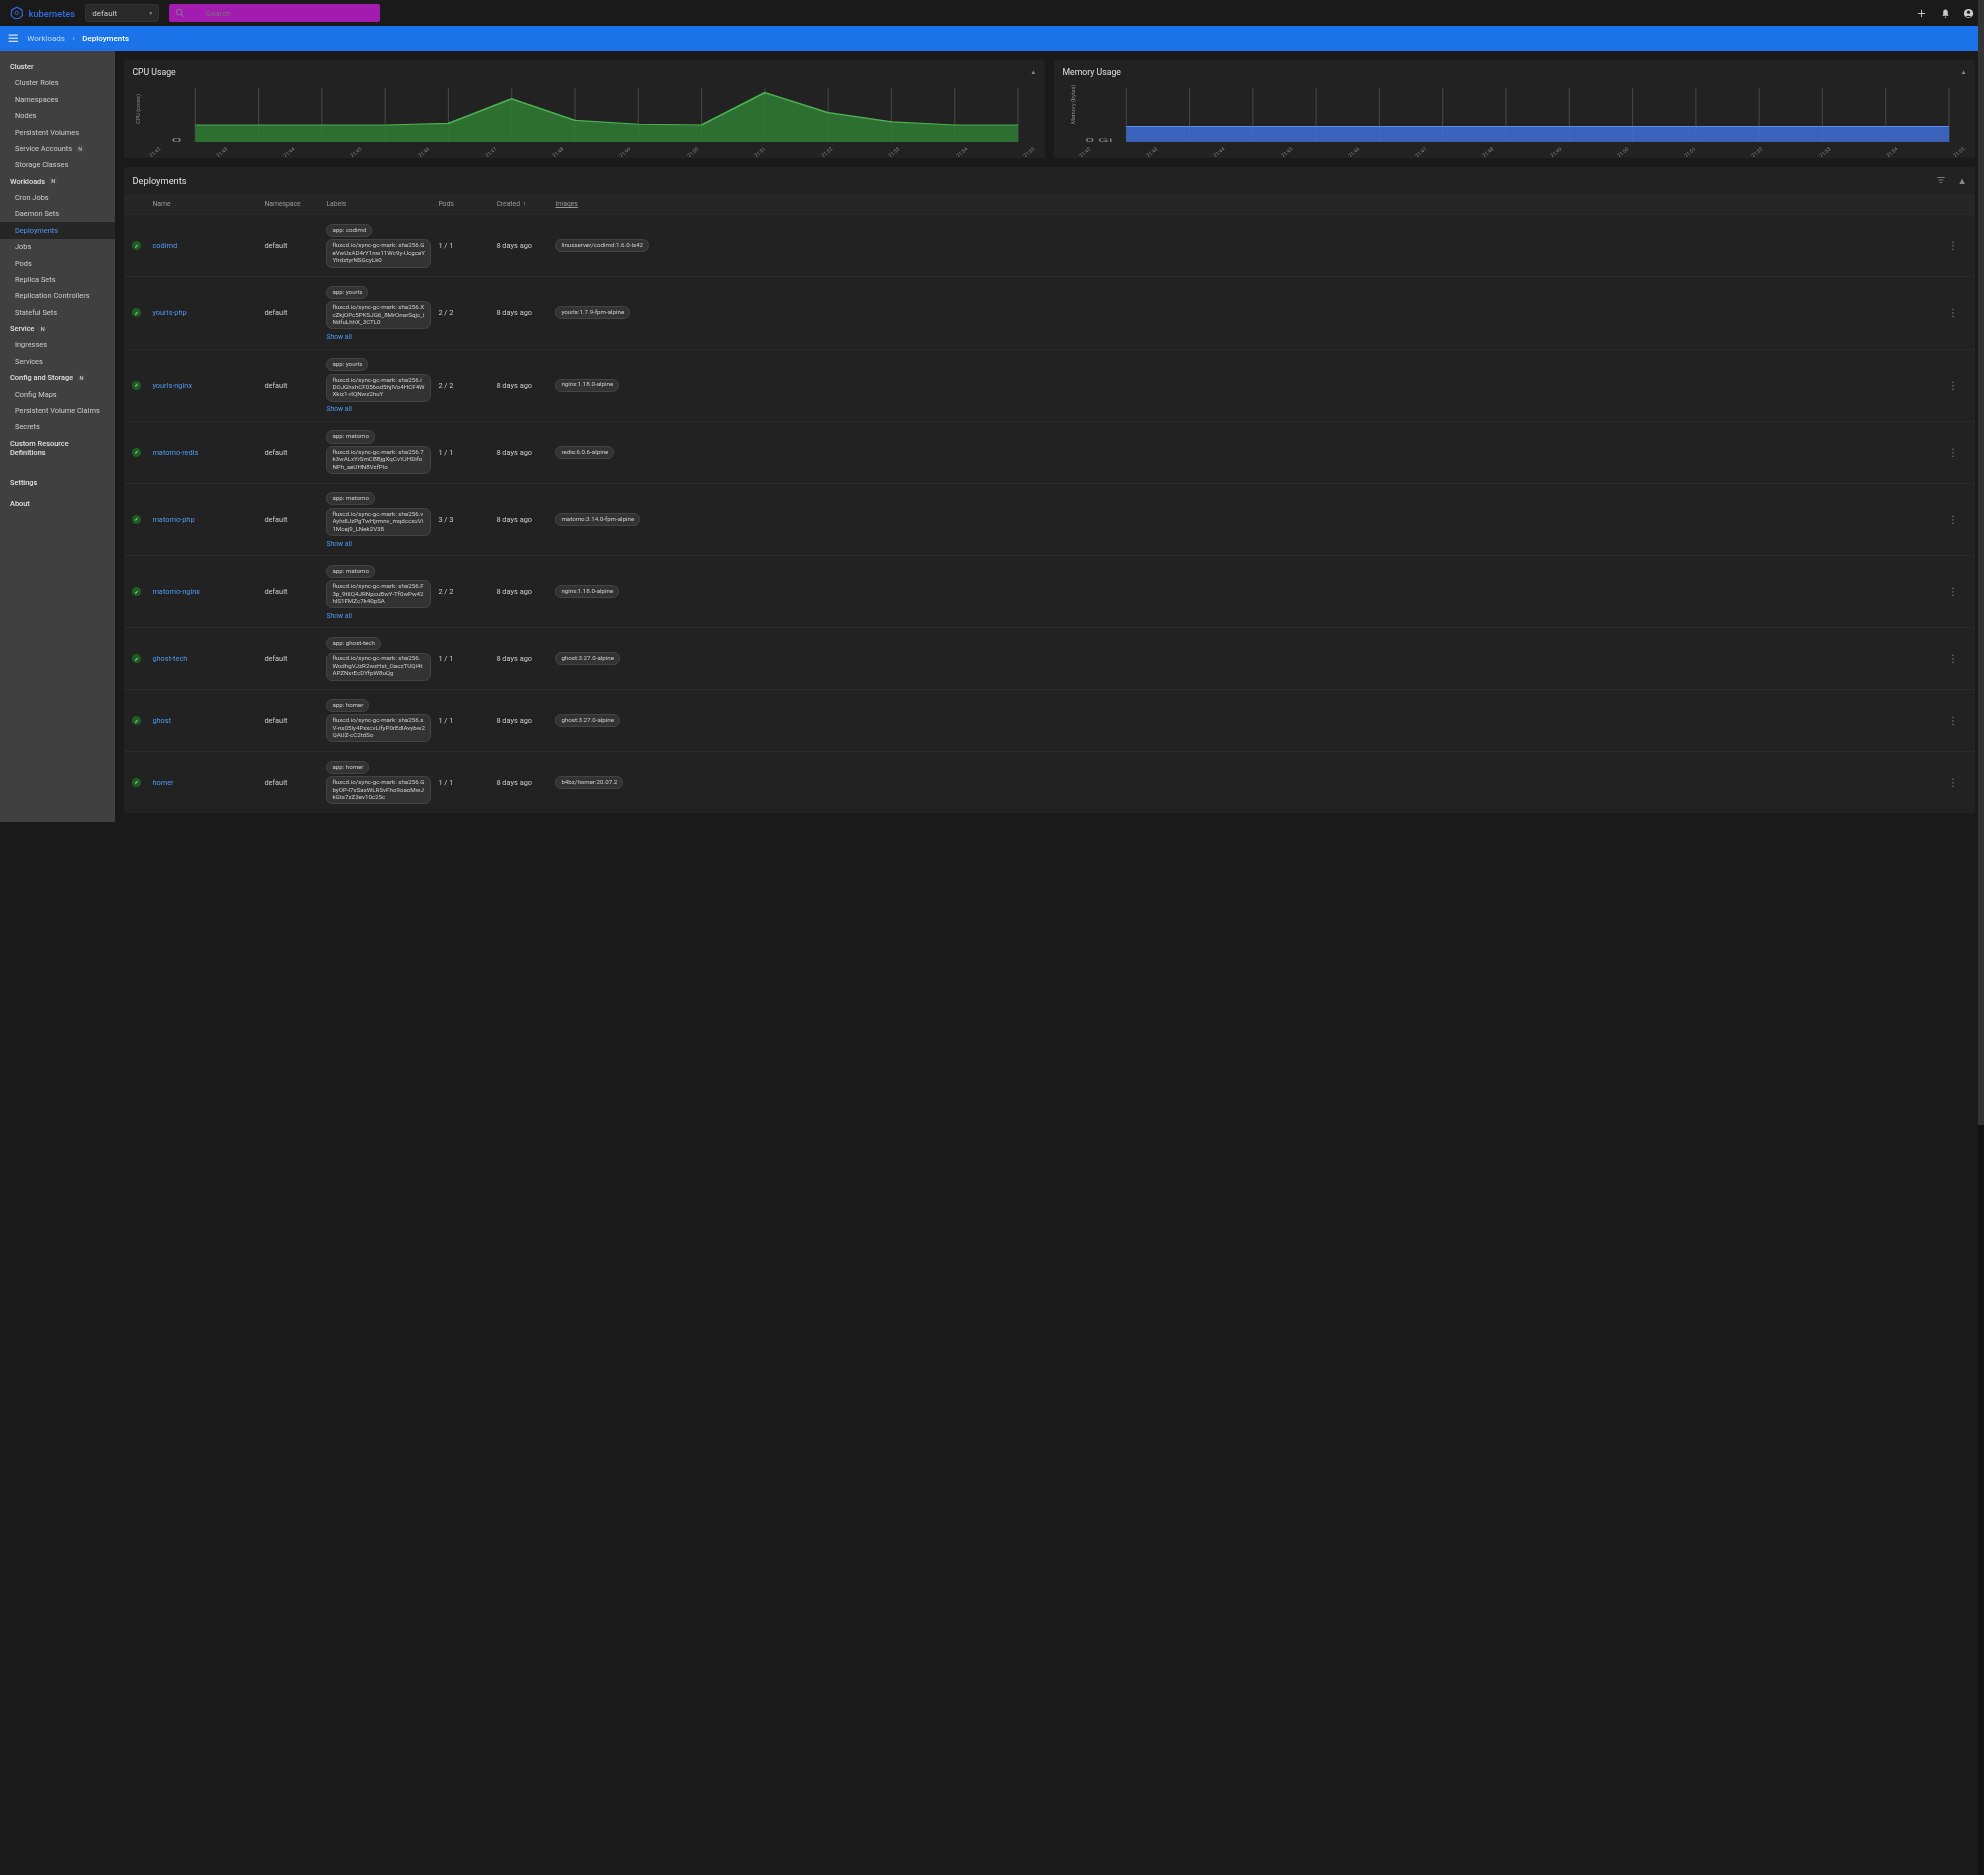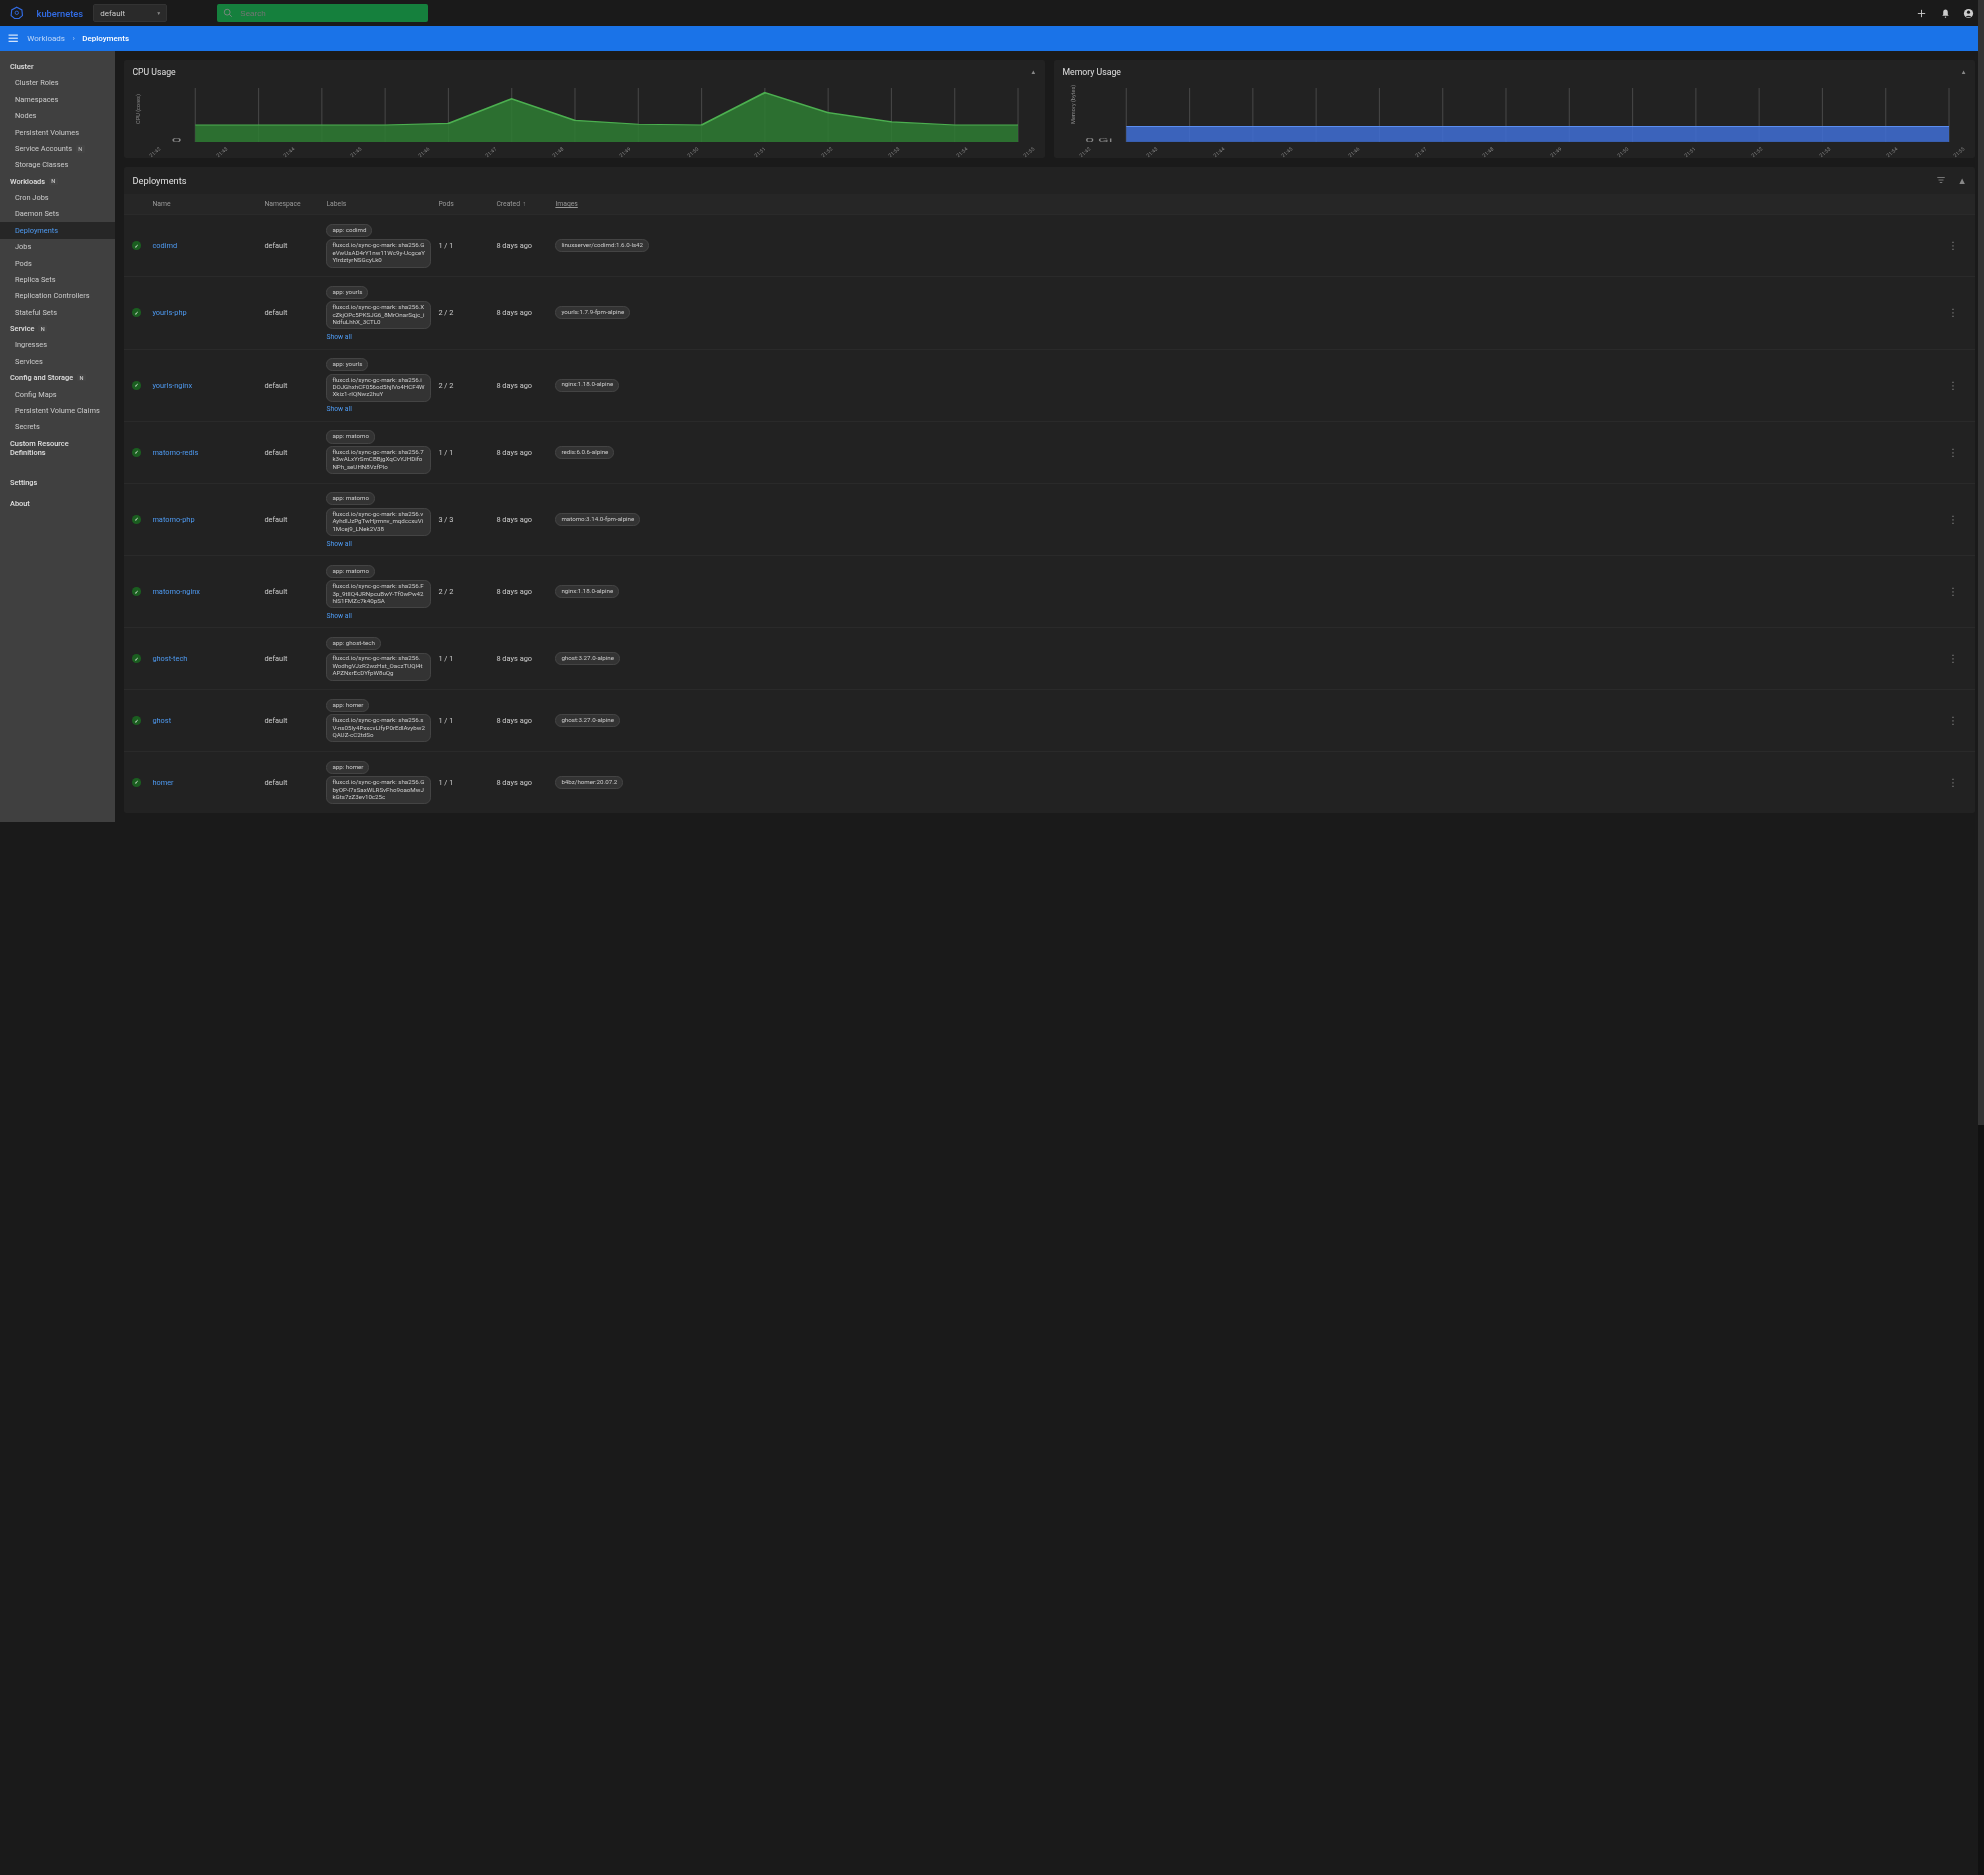--- a/index.html
+++ b/index.html
@@ -11,42 +11,41 @@
   overflow-x: hidden;
 }
 .topbar {
   height: 26px;
   background: #1a1a1a;
   display: flex;
   align-items: center;
   padding: 0 10px;
   gap: 10px;
 }
-.logo { display: flex; align-items: center; gap: 13px; color: #326ce5; font-weight: 500; font-size: 9.3px; }
+.logo { display: flex; align-items: center; gap: 5px; color: #326ce5; font-weight: 500; font-size: 9.3px; }
 .logo svg { width: 13.6px; height: 13.6px; }
 .ns-select {
   background: #2a2a2a;
   border: 0.6px solid #333;
   color: #ccc;
   padding: 3.7px 17.3px 3.7px 6.2px;
   border-radius: 1.9px;
   font-size: 8px;
   min-width: 74px;
   position: relative;
 }
 .ns-select::after { content: "▼"; font-size: 5px; position: absolute; right: 5px; top: 50%; transform: translateY(-50%); color: #888; }
 .search-box {
-  background: #15803d;
+  background: #a21caf;
   display: flex;
   align-items: center;
   padding: 3.7px 6.2px;
   border-radius: 1.9px;
-  gap: 7px;
+  gap: 20px;
   flex: 0 0 211px;
-  margin-left: 40px;
 }
 .search-box input { background: transparent; border: none; color: #ccc; font-size: 8px; outline: none; flex: 1; }
 .topbar-spacer { flex: 1; }
 .topbar-icons { display: flex; gap: 12.4px; align-items: center; }
 .icon-btn { color: #ccc; cursor: pointer; display: flex; }
 .breadcrumb-bar {
   height: 25px;
   background: #1a73e8;
   display: flex;
   align-items: center;

